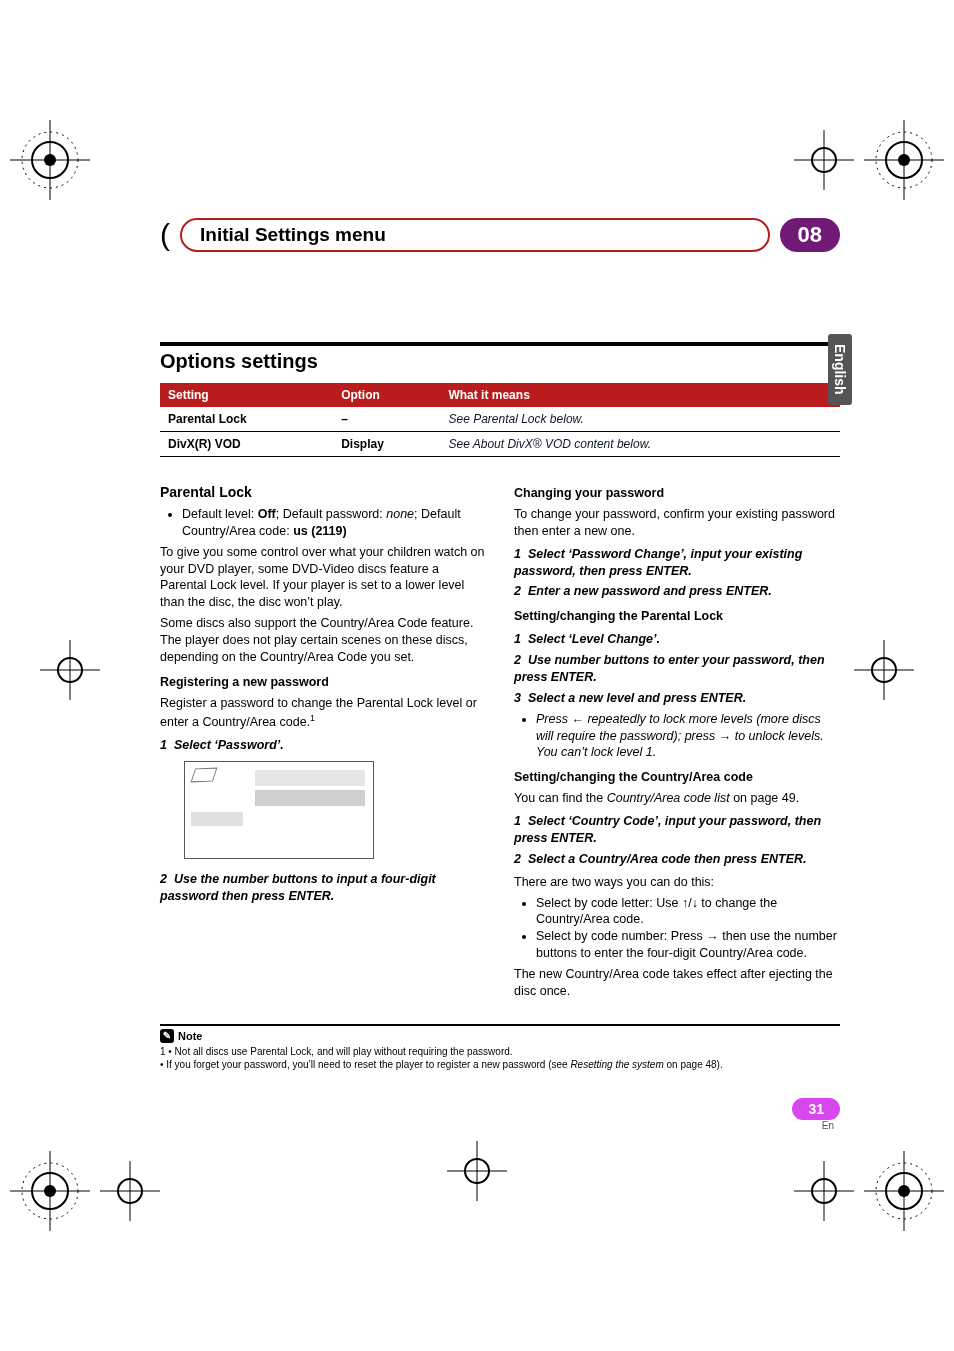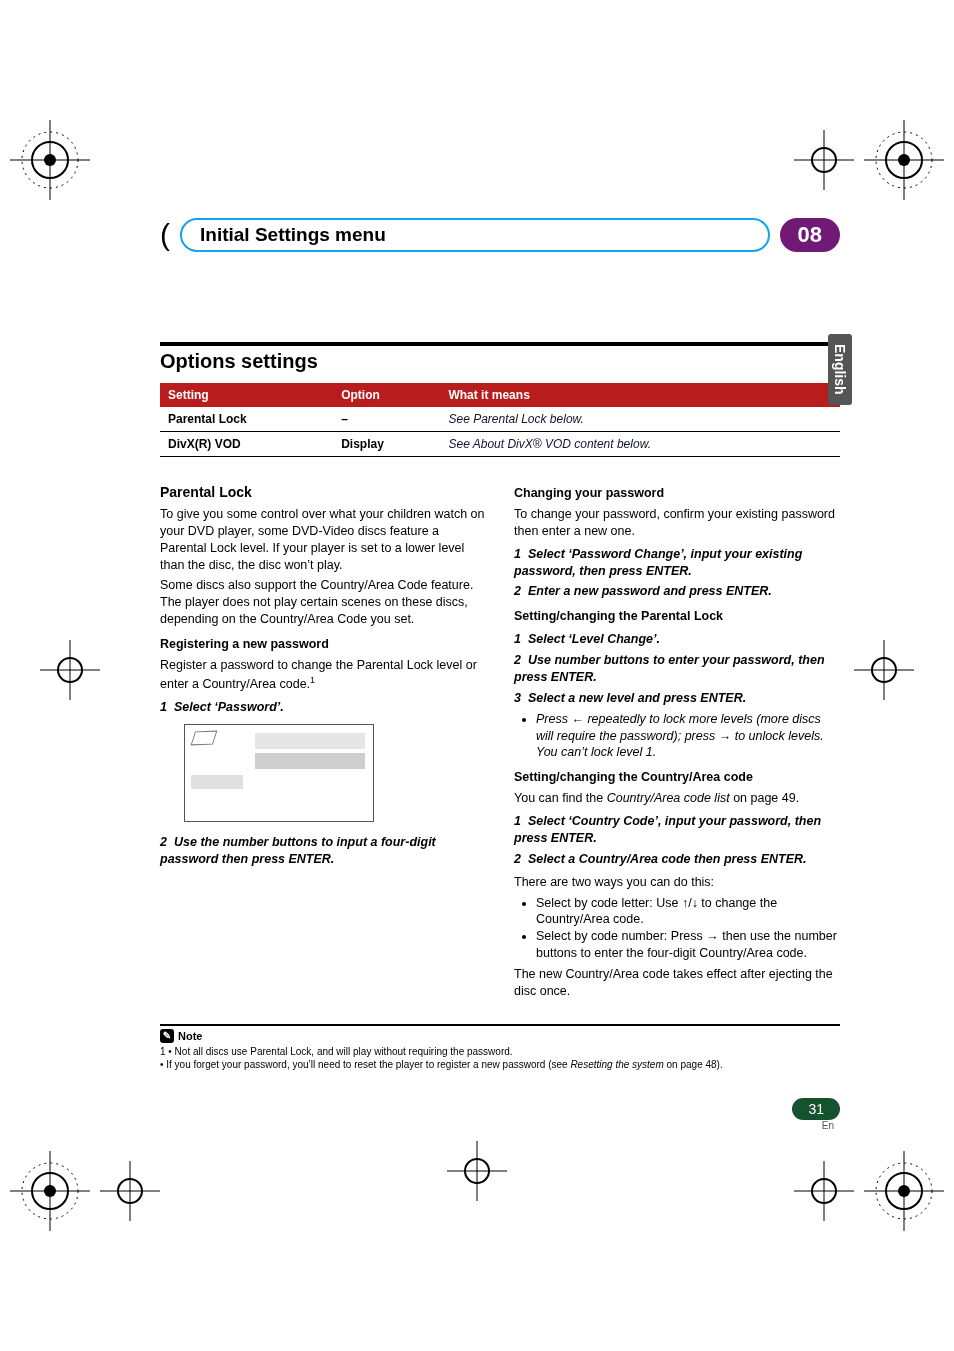--- a/index.html
+++ b/index.html
@@ -18,21 +18,21 @@
   .reg.bl1 { bottom: 120px; left: 10px; }
   .reg.bl2 { bottom: 120px; left: 90px; }
   .reg.br1 { bottom: 120px; right: 90px; }
   .reg.br2 { bottom: 120px; right: 10px; }
 
   .page { position: absolute; left: 160px; top: 218px; width: 680px; }
 
   
   .hdr { display: flex; align-items: center; gap: 10px; margin-bottom: 90px; }
   .hdr-open  { font-size: 30px; font-weight: 300; }
-  .hdr-title { flex: 1; border: 2px solid #0ea5e9; border-radius: 24px; padding: 4px 18px; font-size: 19px; font-weight: 700; display: flex; align-items: center; }
+  .hdr-title { flex: 1; border: 2px solid #b91c1c; border-radius: 24px; padding: 4px 18px; font-size: 19px; font-weight: 700; display: flex; align-items: center; }
   .hdr-num   { background: #701a75; color: #fff; border-radius: 18px; padding: 4px 18px; font-size: 22px; font-weight: 700; }
 
   
   .side-tab { position: absolute; right: -12px; top: 116px; background: #555; color: #fff; writing-mode: vertical-rl; padding: 10px 4px; font-size: 14px; font-weight: 700; border-radius: 3px; }
 
   
   .sec-title { font-size: 20px; font-weight: 700; border-top: 4px solid #000; padding-top: 4px; margin-bottom: 10px; }
 
   
   table.settings { width: 100%; border-collapse: collapse; font-size: 12px; margin-bottom: 20px; }
@@ -66,21 +66,21 @@
   .uimock .lside { position: absolute; left: 6px; top: 50px; width: 52px; height: 14px; background: #e0e0e0; }
 
   
   .note-rule { border-top: 2px solid #000; margin-top: 20px; }
   .note-head { display: flex; align-items: center; gap: 4px; font-weight: 700; font-size: 11px; margin-top: 3px; }
   .note-icon { width: 14px; height: 14px; background: #000; border-radius: 3px; display: inline-flex; align-items: center; justify-content: center; color: #fff; font-size: 10px; }
   .note-body { font-size: 10px; line-height: 1.3; margin-top: 2px; }
 
   
   .pnum { position: absolute; right: 0; bottom: -60px; }
-  .pnum-pill { background: #14532d; color: #fff; border-radius: 14px; padding: 3px 16px; font-size: 14px; font-weight: 400; text-align: center; }
+  .pnum-pill { background: #d946ef; color: #fff; border-radius: 14px; padding: 3px 16px; font-size: 14px; font-weight: 700; text-align: center; }
   .pnum-en   { font-size: 10px; color: #555; text-align: right; padding-right: 6px; }
 
   .sup { font-size: 9px; vertical-align: super; }
   .arrow { font-family: Arial, sans-serif; }
 </style>
 </head>
 <body>
 
 <div class="sheet">
 
@@ -180,20 +180,25 @@
             <span>See </span><span class="italic">About DivX® VOD content</span><span> below.</span>
           </td>
         </tr>
       </tbody>
     </table>
 
     <div class="cols">
 
       <div class="col">
         <h3>Parental Lock</h3>
+        <ul>
+          <li>
+            <span>Default level: </span><span class="bold">Off</span><span>; Default password: </span><span class="italic">none</span><span>; Default Country/Area code: </span><span class="bold">us (2119)</span>
+          </li>
+        </ul>
         <p>To give you some control over what your children watch on your DVD player, some DVD-Video discs feature a Parental Lock level. If your player is set to a lower level than the disc, the disc won’t play.</p>
         <p>Some discs also support the Country/Area Code feature. The player does not play certain scenes on these discs, depending on the Country/Area Code you set.</p>
 
         <h4>Registering a new password</h4>
         <p><span>Register a password to change the Parental Lock level or enter a Country/Area code.</span><span class="sup">1</span></p>
 
         <ol>
           <li><span class="step-num">1</span><span class="step-txt">Select ‘Password’.</span></li>
         </ol>
 

